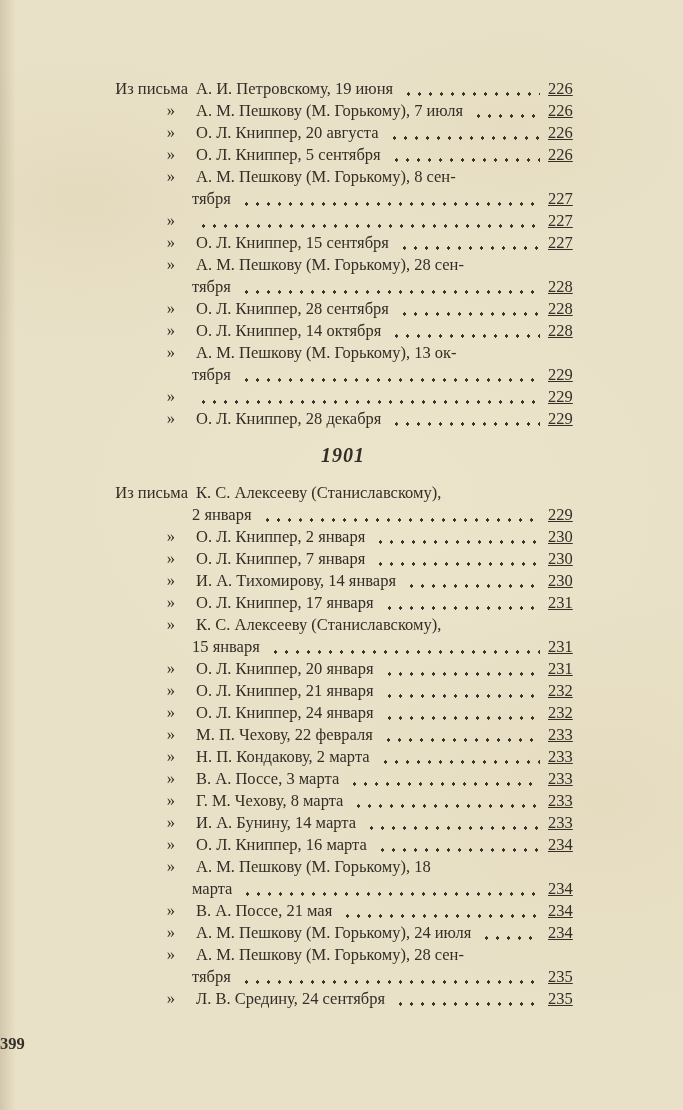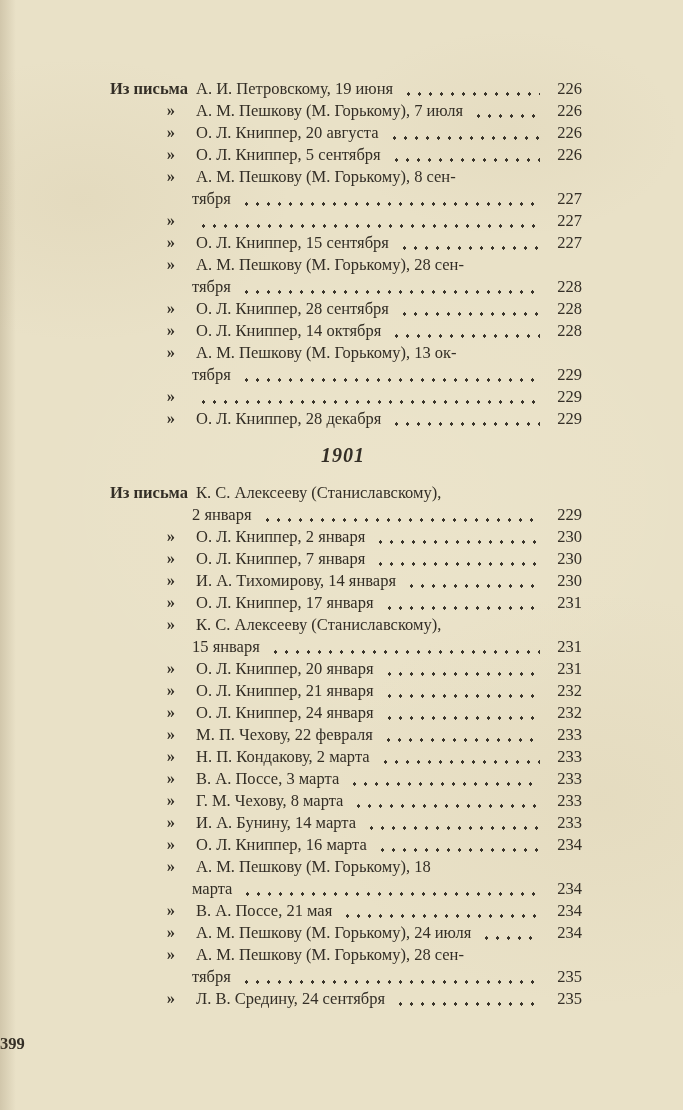--- a/index.html
+++ b/index.html
@@ -26,36 +26,36 @@
     position:absolute; left:0; top:0; bottom:0; width:16px; pointer-events:none;
     background:linear-gradient(to right, rgba(115,95,62,0.20), rgba(115,95,62,0.0));
   }
   .toc {
     position:absolute;
     left:104px; top:78px; width:478px;
     font-size:16.5px;
     line-height:22px;
   }
   .row { display:flex; align-items:baseline; }
-  .prefix { flex:0 0 84px; text-align:right; white-space:nowrap;font-weight:bold; }
+  .prefix { flex:0 0 84px; text-align:right; white-space:nowrap; }
   .prefix.ditto { padding-right:13px; }
   .text { margin-left:8px; white-space:nowrap; }
   .text.cont { margin-left:88px; }
   .leader {
     flex:1 1 auto;
     align-self:flex-end;
     height:4px;
     margin:0 8px 4px 10px;
     background-image:radial-gradient(circle, #3a352b 1.5px, transparent 1.8px);
     background-size:11px 4px;
     background-repeat:repeat-x;
     background-position:left center;
     min-width:0;
   }
-  .pagenum { flex:0 0 34px; text-align:right; white-space:nowrap; }
+  .pagenum { flex:0 0 34px; white-space:nowrap;text-decoration:underline; }
   .year {
     text-align:center;
     font-style:italic;
     font-weight:bold;
     font-size:20px;
     letter-spacing:1px;
     margin:14px 0 16px;
   }
   .footer {
     position:absolute;

